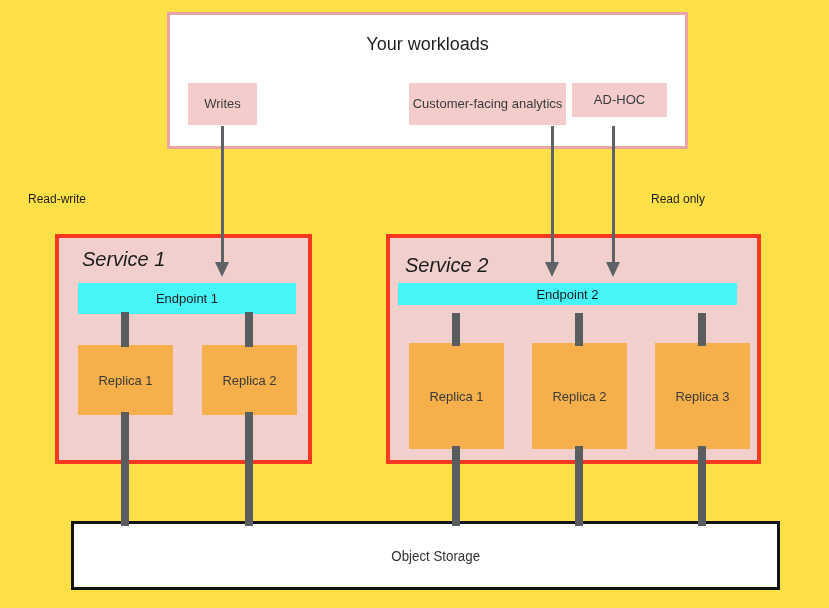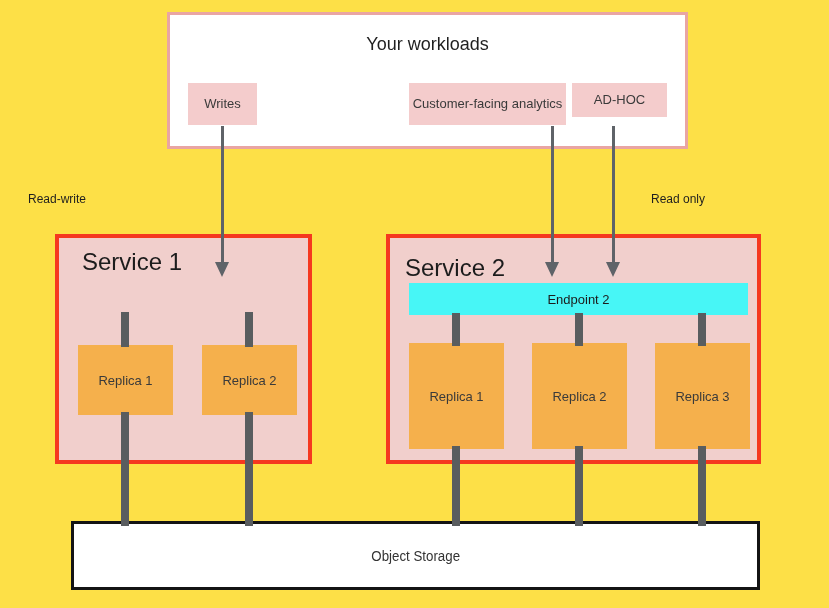--- a/index.html
+++ b/index.html
@@ -20,42 +20,42 @@
   .panel-title{font-size:18px; color:#1F1F1F; text-align:center; z-index:2;}
   .chip{
     background:var(--chip-fill); color:var(--text-label); font-size:13px;
     display:flex; align-items:center; justify-content:center; text-align:center;
     line-height:1.25; z-index:2;
   }
   
   .mode-label{font-size:12px; color:#1F1F1F; z-index:2;}
   
   .service{border:4px solid var(--service-border); background:var(--service-fill); z-index:1;}
-  .service-title{font-size:24px; color:#1c1c1c; z-index:2;}
+  .service-title{font-size:20px; color:#1c1c1c; z-index:2;font-style:italic;}
   .endpoint{
     background:var(--endpoint-fill); color:#1c1c1c; font-size:13px;
     display:flex; align-items:center; justify-content:center; z-index:2;
   }
   .replica{
     background:var(--replica-fill); color:var(--text-label); font-size:13px;
     display:flex; align-items:center; justify-content:center; z-index:2;text-align:right;
   }
   
   .connector{width:8px; background:var(--connector); z-index:3;}
   
   .arrow-line{width:3px; background:var(--arrow); z-index:4;}
   .arrow-head{
     width:0; height:0; z-index:4;
     border-left:7px solid transparent; border-right:7px solid transparent;
     border-top:15px solid var(--arrow);
   }
   
   .storage{
     border:3px solid var(--storage-border); background:#fff; z-index:1;
-    display:flex; align-items:center; justify-content:center;
+    display:flex; align-items:center; justify-content:center;padding-left:20px;
   }
   .storage-label{font-size:14px; color:#333; letter-spacing:0px; transform:scaleX(.95);}
 
   
   #workloads-panel{left:167px; top:12px; width:515px; height:131px;}
   #workloads-title{left:167px; top:34px; width:521px;}
   #chip-writes{left:188px; top:83px; width:69px; height:42px;}
   #chip-analytics{left:409px; top:83px; width:157px; height:42px;}
   #chip-adhoc{left:572px; top:83px; width:95px; height:34px;}
   #label-read-write{left:28px; top:192px;}
@@ -69,21 +69,21 @@
   #arrow-adhoc-head{left:606px; top:262px;}
 
   #service-1{left:55px; top:234px; width:249px; height:222px;}
   #service-1-title{left:82px; top:248px;}
   #endpoint-1{left:78px; top:283px; width:218px; height:31px;}
   #s1-replica-1{left:78px; top:345px; width:95px; height:70px;}
   #s1-replica-2{left:202px; top:345px; width:95px; height:70px;}
 
   #service-2{left:386px; top:234px; width:367px; height:222px;}
   #service-2-title{left:405px; top:254px;}
-  #endpoint-2{left:409px; top:283px; width:339px; height:32px;}
+  #endpoint-2{left:398px; top:283px; width:339px; height:22px;}
   #s2-replica-1{left:409px; top:343px; width:95px; height:106px;}
   #s2-replica-2{left:532px; top:343px; width:95px; height:106px;}
   #s2-replica-3{left:655px; top:343px; width:95px; height:106px;}
 
   #c-s1-e-r1{left:121px; top:312px; height:35px;}
   #c-s1-e-r2{left:245px; top:312px; height:35px;}
   #c-s1-r1-os{left:121px; top:412px; height:114px;}
   #c-s1-r2-os{left:245px; top:412px; height:114px;}
   #c-s2-e-r1{left:452px; top:313px; height:33px;}
   #c-s2-e-r2{left:575px; top:313px; height:33px;}
@@ -110,20 +110,21 @@
 
   <div id="arrow-writes-line" class="abs arrow-line"></div>
   <div id="arrow-writes-head" class="abs arrow-head"></div>
   <div id="arrow-analytics-line" class="abs arrow-line"></div>
   <div id="arrow-analytics-head" class="abs arrow-head"></div>
   <div id="arrow-adhoc-line" class="abs arrow-line"></div>
   <div id="arrow-adhoc-head" class="abs arrow-head"></div>
 
   <div id="service-1" class="abs service"></div>
   <div id="service-1-title" class="abs service-title">Service 1</div>
+  <div id="endpoint-1" class="abs endpoint">Endpoint 1</div>
   <div id="s1-replica-1" class="abs replica">Replica 1</div>
   <div id="s1-replica-2" class="abs replica">Replica 2</div>
 
   <div id="service-2" class="abs service"></div>
   <div id="service-2-title" class="abs service-title">Service 2</div>
   <div id="endpoint-2" class="abs endpoint">Endpoint 2</div>
   <div id="s2-replica-1" class="abs replica">Replica 1</div>
   <div id="s2-replica-2" class="abs replica">Replica 2</div>
   <div id="s2-replica-3" class="abs replica">Replica 3</div>
 

